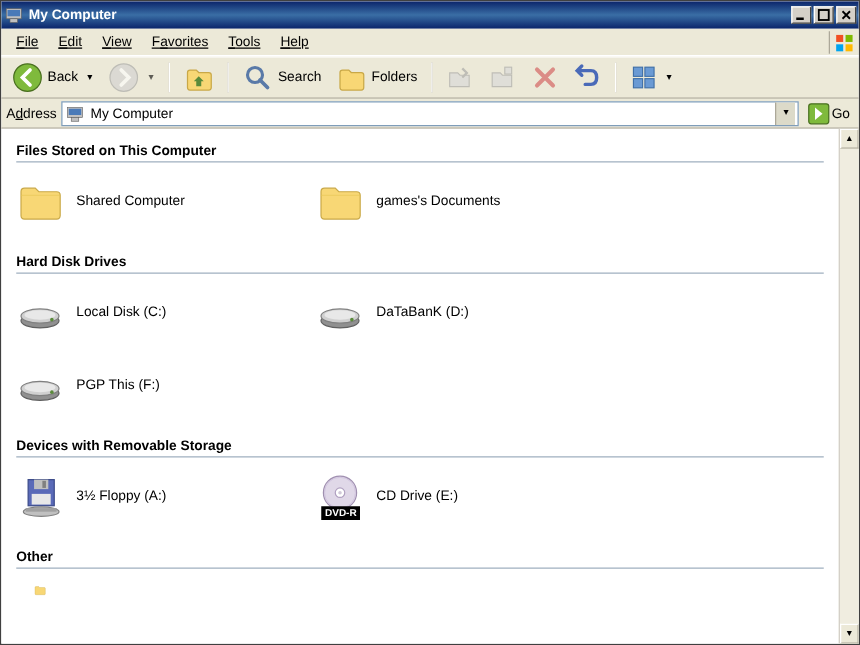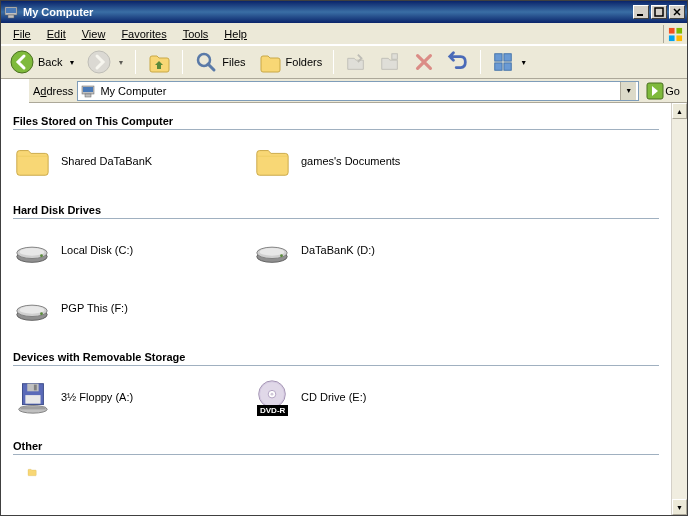--- a/index.html
+++ b/index.html
@@ -20,21 +20,21 @@
 .winflag { position: absolute; right: 4px; top: 2px; width: 20px; height: 18px; border-left: 1px solid #aca899; padding-left: 4px; display: flex; align-items: center; }
 
 
 .toolbar { background: #ece9d8; height: 34px; display: flex; align-items: center; padding: 4px 4px; border-top: 1px solid #fff; border-bottom: 1px solid #aca899; gap: 2px; }
 .tb-btn { display: flex; align-items: center; padding: 2px 4px; border: 1px solid transparent; border-radius: 3px; cursor: pointer; gap: 4px; }
 .tb-btn.disabled { opacity: 0.6; cursor: default; }
 .tb-sep { width: 1px; height: 24px; background: #aca899; margin: 0 4px; border-right: 1px solid #fff; }
 .dropdown-arrow { font-size: 7px; color: #000; margin-left: 2px; }
 
 
-.addressbar { background: #ece9d8; height: 24px; display: flex; align-items: center; padding: 0 4px; border-bottom: 1px solid #aca899; gap: 4px; margin-left: 28px; }
+.addressbar { background: #ece9d8; height: 24px; display: flex; align-items: center; padding: 0 4px; border-bottom: 1px solid #aca899; gap: 4px; }
 .address-input { flex: 1; height: 20px; background: #fff; border: 1px solid #7f9db9; display: flex; align-items: center; padding: 0 2px; }
 .address-input-text { flex: 1; padding-left: 4px; }
 .address-dropdown { width: 16px; height: 18px; background: #dcdac9; border-left: 1px solid #aca899; display: flex; align-items: center; justify-content: center; font-size: 7px; cursor: pointer; }
 .go-btn { display: flex; align-items: center; gap: 1px; cursor: pointer; padding: 1px 3px; }
 
 
 .content { flex: 1; display: flex; overflow: hidden; background: #fff; }
 .main-panel { flex: 1; padding: 8px 12px; overflow-y: auto; }
 .scrollbar { width: 16px; background: #ece9d8; border-left: 1px solid #d4d0c8; display: flex; flex-direction: column; }
 .scroll-arrow { height: 16px; background: #ece9d8; border: 1px solid #fff; border-right-color: #aca899; border-bottom-color: #aca899; display: flex; align-items: center; justify-content: center; font-size: 7px; cursor: pointer; }
@@ -121,21 +121,21 @@
         <path d="M3 8 Q3 6 5 6 L10 6 L12 8 L20 8 Q22 8 22 10 L22 20 Q22 22 20 22 L5 22 Q3 22 3 20 Z" fill="#f8d775" stroke="#c9a847"></path>
         <path d="M12 11 L8 15 L10 15 L10 19 L14 19 L14 15 L16 15 Z" fill="#5a8a3a"></path>
       </svg>
   </div>
   <div class="tb-sep"></div>
   <div class="tb-btn">
     <svg width="24" height="24" viewBox="0 0 24 24">
         <circle cx="10" cy="10" r="6" fill="none" stroke="#5a7aa8" stroke-width="2.5"></circle>
         <path d="M14 14 L20 20" stroke="#5a7aa8" stroke-width="3" stroke-linecap="round"></path>
       </svg>
-    <span>Files</span>
+    <span>Search</span>
   </div>
   <div class="tb-btn">
     <svg width="24" height="24" viewBox="0 0 24 24">
         <path d="M3 8 Q3 6 5 6 L10 6 L12 8 L20 8 Q22 8 22 10 L22 20 Q22 22 20 22 L5 22 Q3 22 3 20 Z" fill="#f8d775" stroke="#c9a847"></path>
       </svg>
     <span>Folders</span>
   </div>
   <div class="tb-sep"></div>
   <div class="tb-btn disabled">
     <svg width="22" height="22" viewBox="0 0 24 24">
@@ -196,21 +196,21 @@
 
     <div class="group-header">Files Stored on This Computer</div>
     <div class="item-row">
       <div class="item">
         <span class="item-icon">
           <svg class="svg-icon" viewBox="0 0 40 40">
               <path d="M4 12 Q4 9 7 9 L16 9 L19 12 L34 12 Q37 12 37 15 L37 32 Q37 35 34 35 L7 35 Q4 35 4 32 Z" fill="#f8d775" stroke="#c9a847" stroke-width="1"></path>
               <path d="M4 15 L37 15" stroke="#e8c555" stroke-width="0.5"></path>
             </svg>
         </span>
-        <span class="item-label">Shared DaTaBanK</span>
+        <span class="item-label">Shared Computer</span>
       </div>
       <div class="item">
         <span class="item-icon">
           <svg class="svg-icon" viewBox="0 0 40 40">
               <path d="M4 12 Q4 9 7 9 L16 9 L19 12 L34 12 Q37 12 37 15 L37 32 Q37 35 34 35 L7 35 Q4 35 4 32 Z" fill="#f8d775" stroke="#c9a847" stroke-width="1"></path>
               <path d="M4 15 L37 15" stroke="#e8c555" stroke-width="0.5"></path>
             </svg>
         </span>
         <span class="item-label">games's Documents</span>
       </div>

